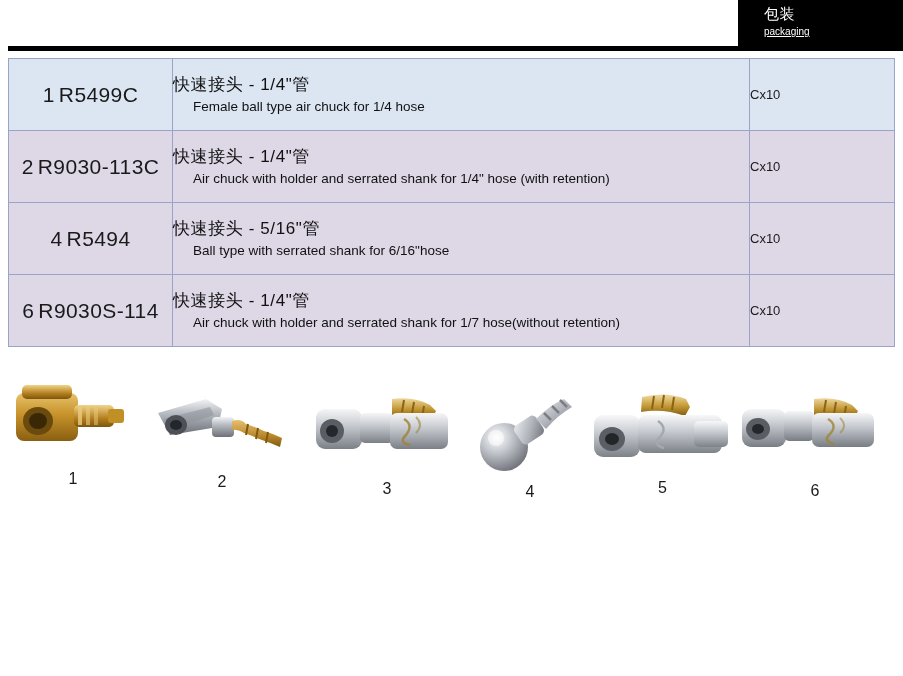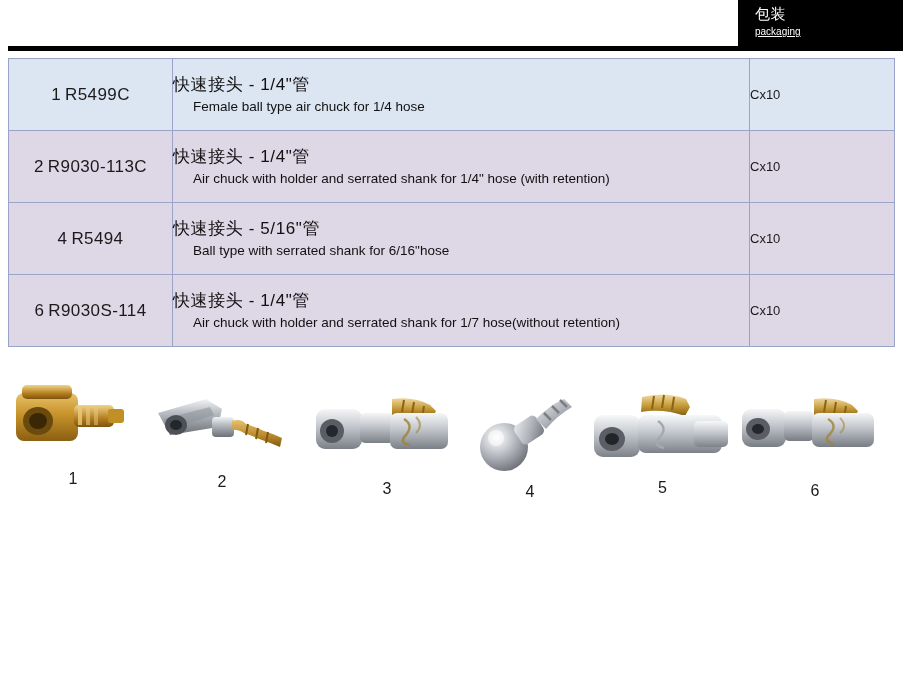--- a/index.html
+++ b/index.html
@@ -23,21 +23,21 @@
   }
   .header-black {
     position: absolute;
     right: 0;
     top: 0;
     width: 165px;
     height: 46px;
     background: #000000;
     color: #ffffff;
     box-sizing: border-box;
-    padding: 4px 0 0 17px;
+    padding: 4px 0 0 26px;
   }
   .header-black .cn {
     font-size: 15px;
     line-height: 19px;
     letter-spacing: 0.5px;
   }
   .header-black .en {
     font-size: 10px;
     line-height: 17px;
     text-decoration: underline;
@@ -62,21 +62,21 @@
     height: 72px;
   }
   .table td {
     border: 1px solid #9aa4c8;
     vertical-align: middle;
     padding: 0;
   }
   .col-code {
     width: 163px;
     text-align: center;
-    font-size: 17px;
+    font-size: 21px;
     color: #1a1a1a;
     letter-spacing: 0.4px;
     white-space: nowrap;
   }
   .col-code .num {
     padding-right: 4px;
   }
   .col-desc {
     padding: 4px 10px 4px 14px;
   }

